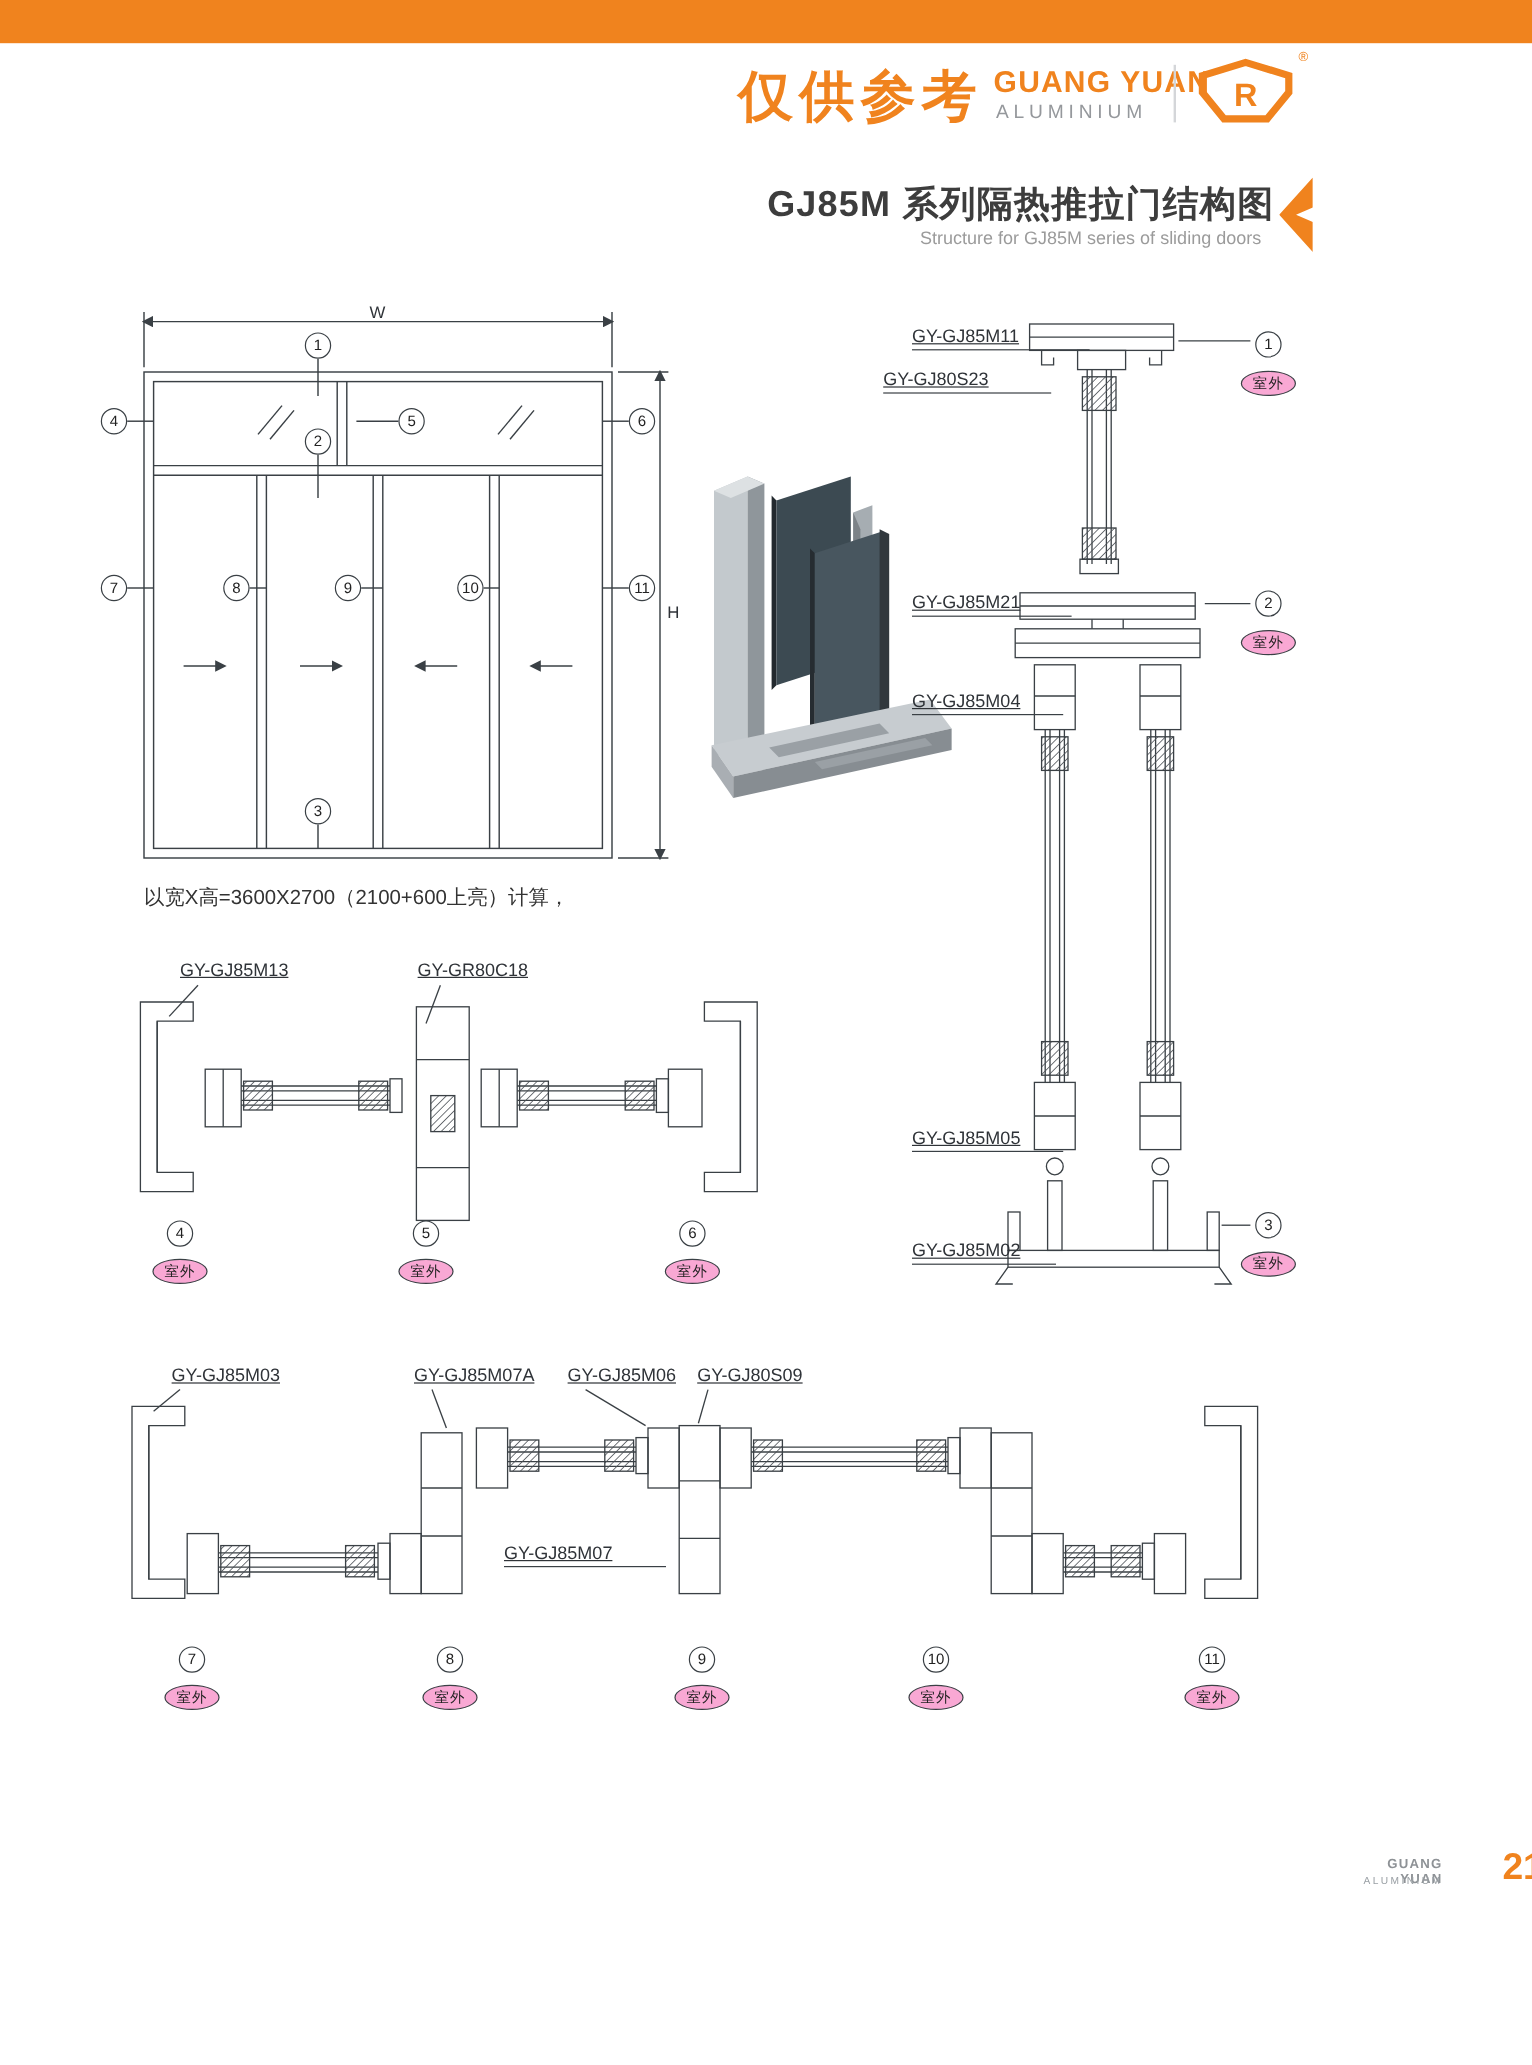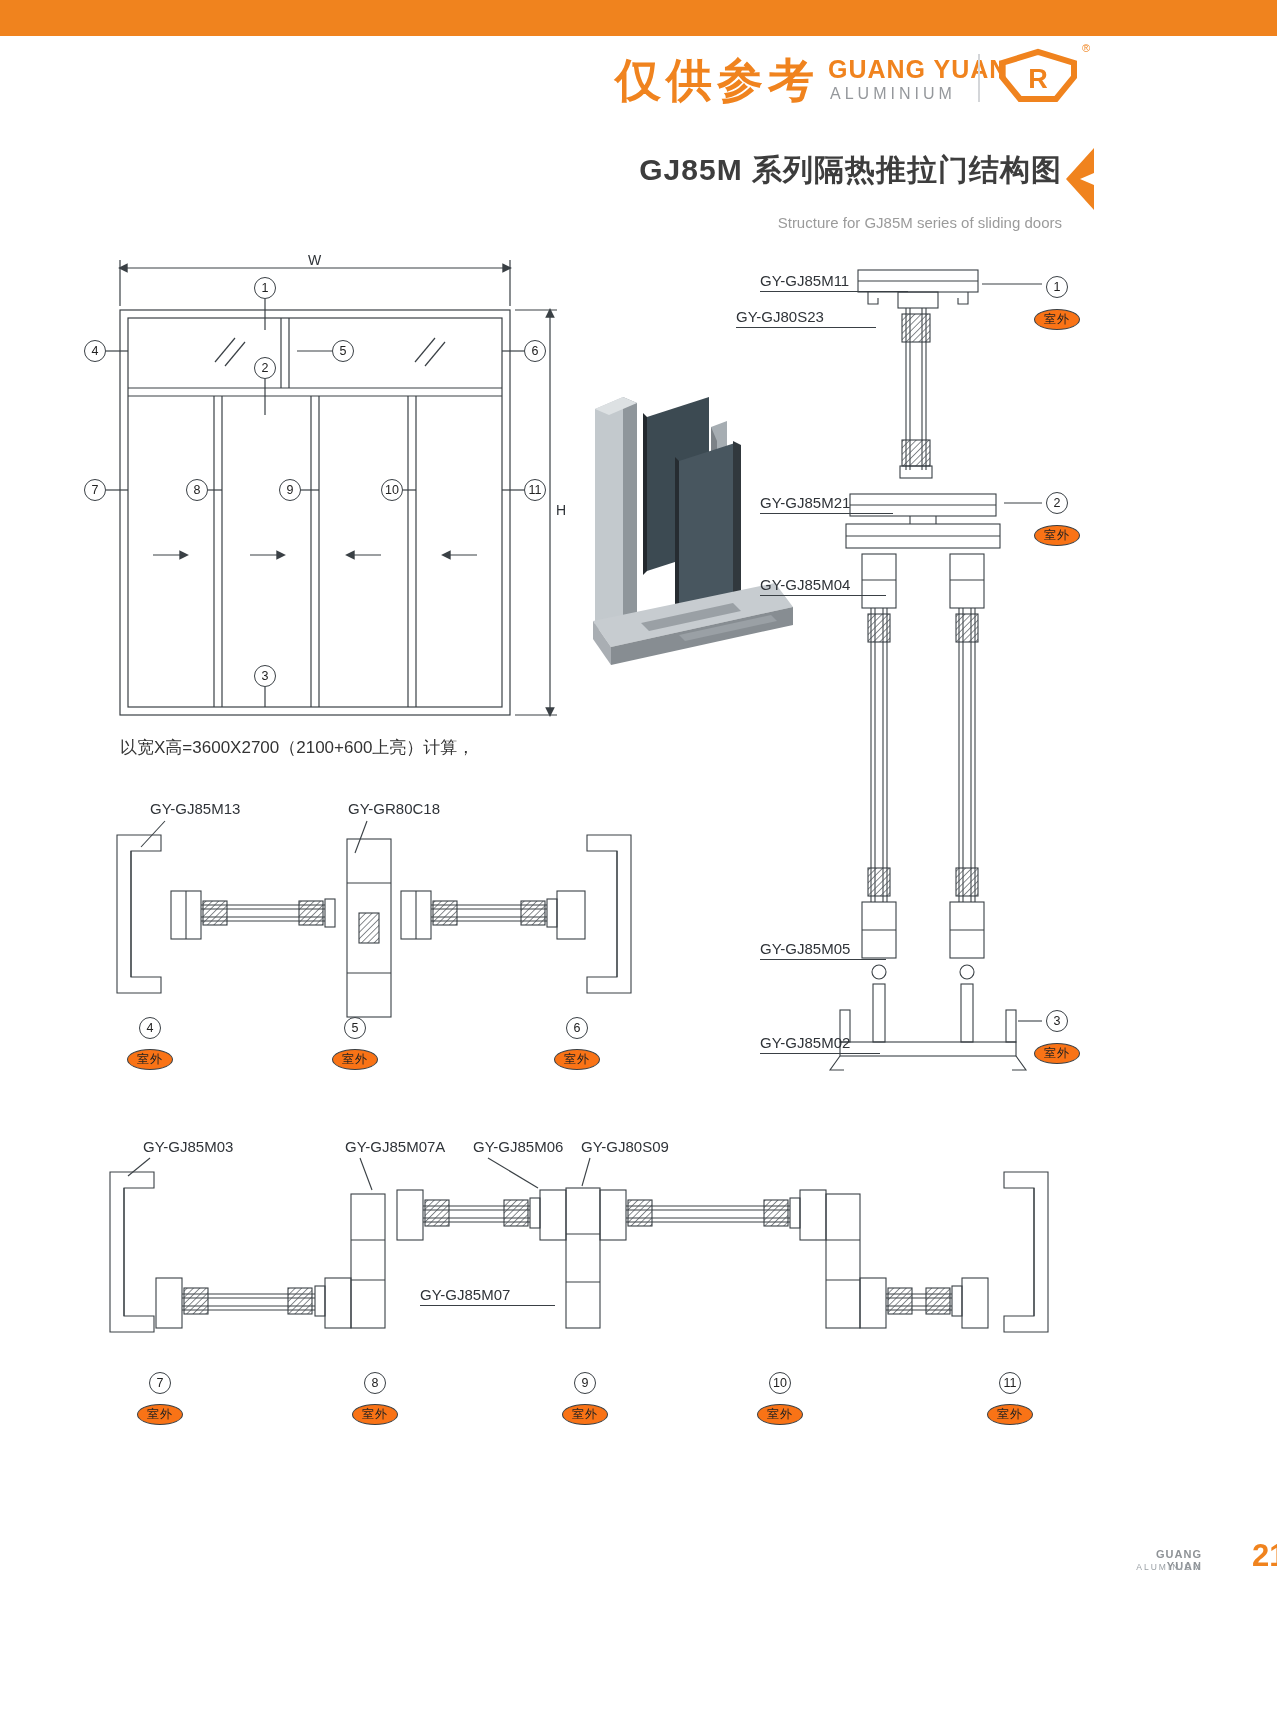--- a/index.html
+++ b/index.html
@@ -4,27 +4,27 @@
 <style>
   html,body { margin:0; padding:0; background:#e8e8e8; font-family:"Liberation Sans", sans-serif; }
   .page { position:relative; width:1277px; height:1721px; background:#ffffff; margin:0 auto; overflow:hidden; }
   .abs { position:absolute; }
   .topbar { position:absolute; left:0; top:0; width:100%; height:36px; background:#F0831E; }
   .brand-cn { position:absolute; left:615px; top:50px; font-size:46px; font-weight:700; color:#F0831E; letter-spacing:5px; }
   .brand-en { position:absolute; left:828px; top:55px; font-size:25px; font-weight:700; color:#F0831E; letter-spacing:1px; }
   .brand-en-sub { position:absolute; left:830px; top:85px; font-size:16px; color:#95989c; letter-spacing:4px; }
   .brand-divider { position:absolute; left:978px; top:54px; width:2px; height:48px; background:#d4d6d9; }
   .title-main { position:absolute; right:215px; top:150px; font-size:30px; font-weight:700; color:#3d3d3d; letter-spacing:1px; white-space:nowrap; }
-  .title-sub { position:absolute; right:215px; top:190px; font-size:15px; color:#9b9b9b; white-space:nowrap;margin-top:24px; }
+  .title-sub { position:absolute; right:226px; top:190px; font-size:15px; color:#9b9b9b; white-space:nowrap; }
   .note { position:absolute; left:120px; top:735px; font-size:17px; color:#333; line-height:1.55; }
   .co { position:absolute; width:22px; height:22px; border:1.5px solid #3a4045; border-radius:50%; background:#fff;
         display:flex; align-items:center; justify-content:center; font-size:12.5px; color:#222; box-sizing:border-box; z-index:5; }
-  .oval { position:absolute; width:46px; height:21px; border:1.4px solid #3a4045; border-radius:50%; background:#f97316;
+  .oval { position:absolute; width:46px; height:21px; border:1.4px solid #3a4045; border-radius:50%; background:#f9a8d4;
         display:flex; align-items:center; justify-content:center; font-size:12px; color:#222; box-sizing:border-box; letter-spacing:1px; z-index:5; }
-  .plabel { position:absolute; font-size:15px; color:#2f3338; white-space:nowrap; z-index:4; }
+  .plabel { position:absolute; font-size:15px; color:#2f3338; white-space:nowrap; z-index:4;text-decoration:underline; }
   .plabel.ul { border-bottom:1.4px solid #3a4045; padding-bottom:2px; }
   .dim { position:absolute; font-size:14px; color:#2f3338; }
   .footer-note { position:absolute; left:0; width:100%; top:1556px; text-align:center; font-size:19px; color:#222; font-weight:500; letter-spacing:1px; }
   .fbrand { position:absolute; left:1130px; top:1548px; width:72px; text-align:right; font-size:11px; font-weight:700; color:#8e9296; letter-spacing:1px; }
   .fbrandsub { position:absolute; left:1130px; top:1562px; width:72px; text-align:right; font-size:8.5px; color:#9aa0a5; letter-spacing:2px; }
   .pagenum { position:absolute; left:1208px; top:1538px; font-size:31px; font-weight:700; color:#F0831E;margin-left:44px; }
   svg.draw { position:absolute; }
 </style>
 </head>
 <body>

